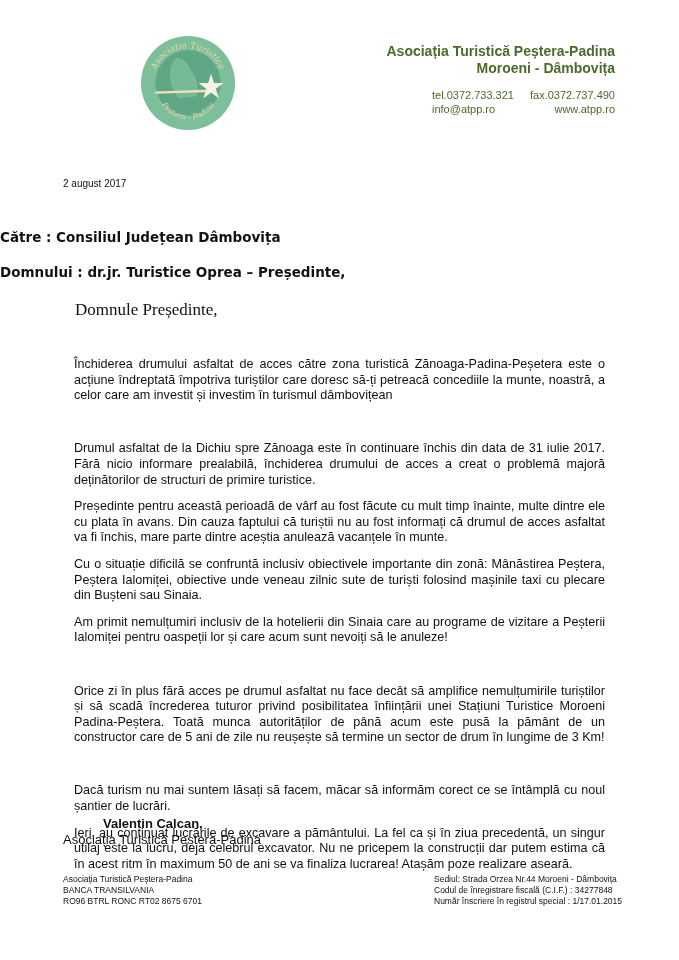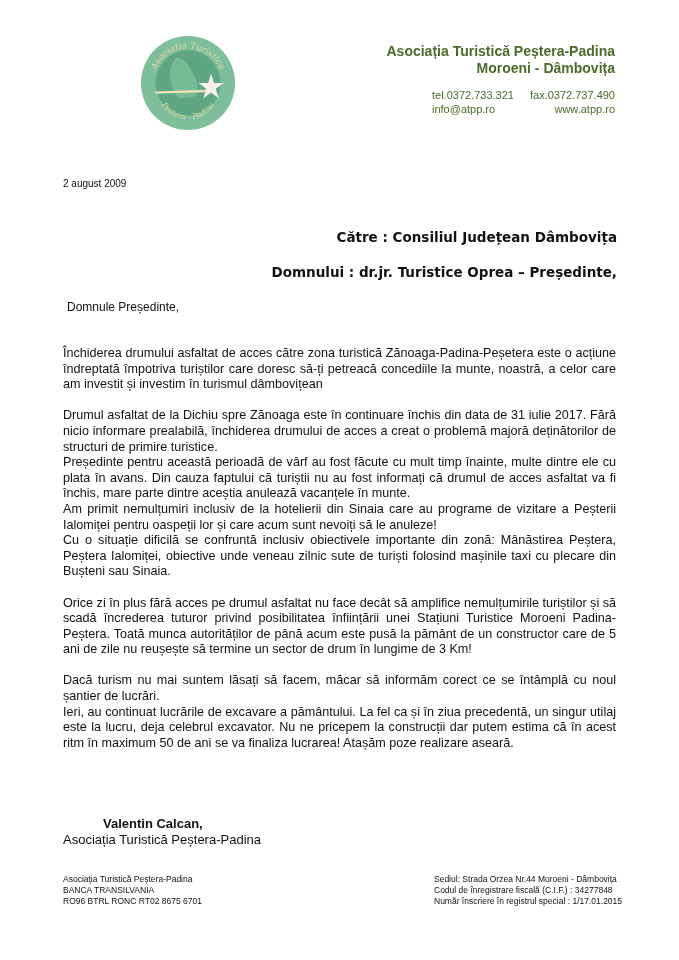--- a/index.html
+++ b/index.html
@@ -6,29 +6,29 @@
   body { width: 679px; height: 960px; position: relative; overflow: hidden;
          font-family: "Liberation Sans", sans-serif; color: #111; }
   .logo { position: absolute; left: 140px; top: 35px; width: 96px; height: 96px; }
   .org-name { position: absolute; right: 64px; top: 43px; text-align: right;
               font-family: "Liberation Sans", sans-serif; font-weight: bold;
               font-size: 14px; line-height: 17px; color: #4a6b2a; }
   .contact { position: absolute; top: 88px; font-size: 11px; line-height: 14px; color: #4a6b2a; }
   .contact.left { left: 432px; }
   .contact.right { right: 64px; text-align: right; }
   .date { position: absolute; left: 63px; top: 178px; font-size: 10px; }
-  .addr { position: absolute; left: 13px; width: 604px; text-align: right;
+  .addr { position: absolute; left: 0; width: 604px; text-align: left;
           font-family: "DejaVu Sans", sans-serif; font-weight: bold; font-size: 13.5px; }
   .addr.a1 { top: 229px; }
   .addr.a2 { top: 264px; }
-  .salutation { position: absolute; left: 67px; top: 300px; font-size: 12px; }
+  .salutation { position: absolute; left: 75px; top: 300px; font-size: 17px; font-family: Liberation Serif, serif; }
   .body { position: absolute; left: 63px; width: 553px; top: 346px;
           font-family: "Liberation Sans", sans-serif; font-size: 12.6px; line-height: 15.6px;
           text-align: justify; }
-  .body p { margin: 0; }
+  .body p { margin: 11px; }
   .body .gap { height: 15.6px; }
   .sig { position: absolute; left: 63px; top: 816px; font-size: 13px; line-height: 16px; }
   .sig .name { padding-left: 40px; font-weight: bold; }
   .footer { position: absolute; top: 874px; font-size: 8.5px; line-height: 11px; color: #111; }
   .footer.left { left: 63px; }
   .footer.right { left: 390px; margin-left: 44px; }
 </style>
 </head>
 <body>
 
@@ -55,34 +55,34 @@
 
 <div class="contact left">
   <div>tel.0372.733.321</div>
   <div>info@atpp.ro</div>
 </div>
 <div class="contact right">
   <div>fax.0372.737.490</div>
   <div>www.atpp.ro</div>
 </div>
 
-<div class="date">2 august 2009</div>
+<div class="date">2 august 2017</div>
 
 <div class="addr a1">Către : Consiliul Județean Dâmbovița</div>
 <div class="addr a2">Domnului : dr.jr. Turistice Oprea – Președinte,</div>
 
 <div class="salutation">Domnule Președinte,</div>
 
 <div class="body" id="letter-body">
     <p>Închiderea drumului asfaltat de acces către zona turistică Zănoaga-Padina-Peșetera este o acțiune îndreptată împotriva turiștilor care doresc să-ți petreacă concediile la munte, noastră, a celor care am investit și investim în turismul dâmbovițean</p>
     <p class="gap"></p>
     <p>Drumul asfaltat de la Dichiu spre Zănoaga este în continuare închis din data de 31 iulie 2017. Fără nicio informare prealabilă, închiderea drumului de acces a creat o problemă majoră deținătorilor de structuri de primire turistice.</p>
     <p>Președinte pentru această perioadă de vârf au fost făcute cu mult timp înainte, multe dintre ele cu plata în avans. Din cauza faptului că turiștii nu au fost informați că drumul de acces asfaltat va fi închis, mare parte dintre aceștia anulează vacanțele în munte.</p>
+    <p>Cu o situație dificilă se confruntă inclusiv obiectivele importante din zonă: Mânăstirea Peștera, Peștera Ialomiței, obiective unde veneau zilnic sute de turiști folosind mașinile taxi cu plecare din Bușteni sau Sinaia.</p>
     <p>Am primit nemulțumiri inclusiv de la hotelierii din Sinaia care au programe de vizitare a Peșterii Ialomiței pentru oaspeții lor și care acum sunt nevoiți să le anuleze!</p>
-    <p>Cu o situație dificilă se confruntă inclusiv obiectivele importante din zonă: Mânăstirea Peștera, Peștera Ialomiței, obiective unde veneau zilnic sute de turiști folosind mașinile taxi cu plecare din Bușteni sau Sinaia.</p>
     <p class="gap"></p>
     <p>Orice zi în plus fără acces pe drumul asfaltat nu face decât să amplifice nemulțumirile turiștilor și să scadă încrederea tuturor privind posibilitatea înființării unei Stațiuni Turistice Moroeni Padina-Peștera.  Toată munca autorităților de până acum este pusă la pământ de un constructor care de 5 ani de zile nu reușește să termine un sector de drum în lungime de 3 Km!</p>
     <p class="gap"></p>
     <p>Dacă turism nu mai suntem lăsați să facem, măcar să informăm corect ce se întâmplă cu noul șantier de lucrări.</p>
     <p>Ieri, au continuat lucrările de excavare a pământului. La fel ca și în ziua precedentă, un singur utilaj este la lucru, deja celebrul excavator.  Nu ne pricepem la construcții dar putem estima că în acest ritm în maximum 50 de ani se va finaliza lucrarea!  Atașăm poze realizare aseară.</p>
   </div>
 
 <div class="sig">
   <div class="name">Valentin Calcan,</div>
   <div>Asociația Turistică Peștera-Padina</div>

